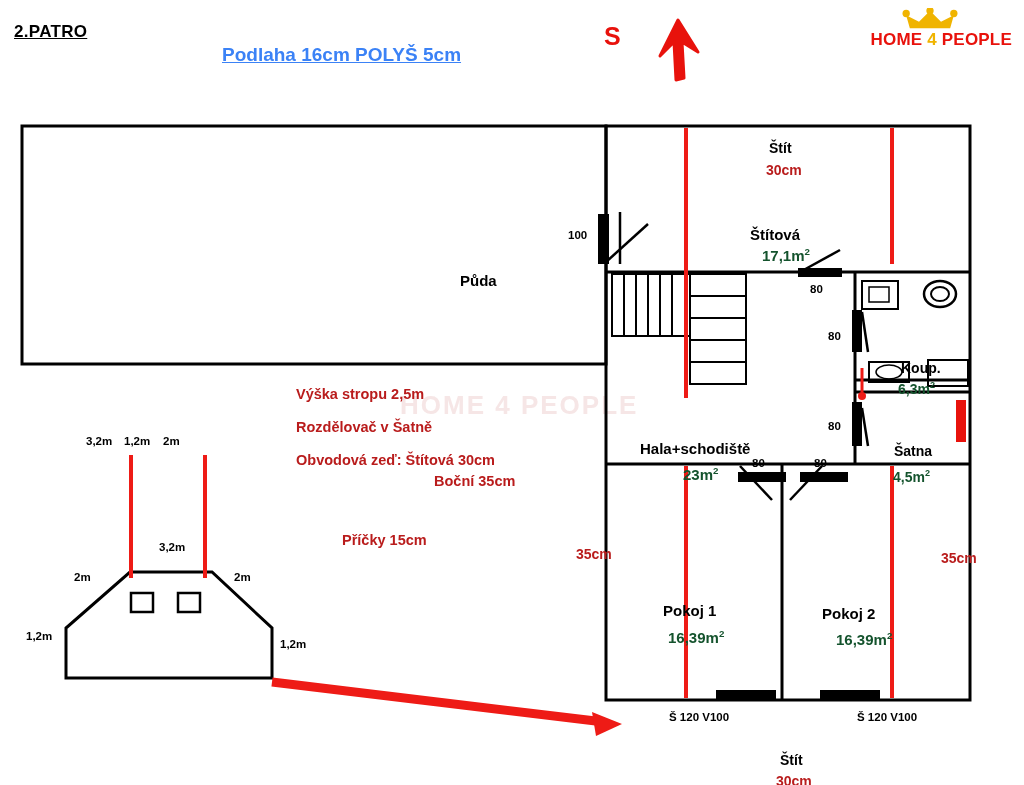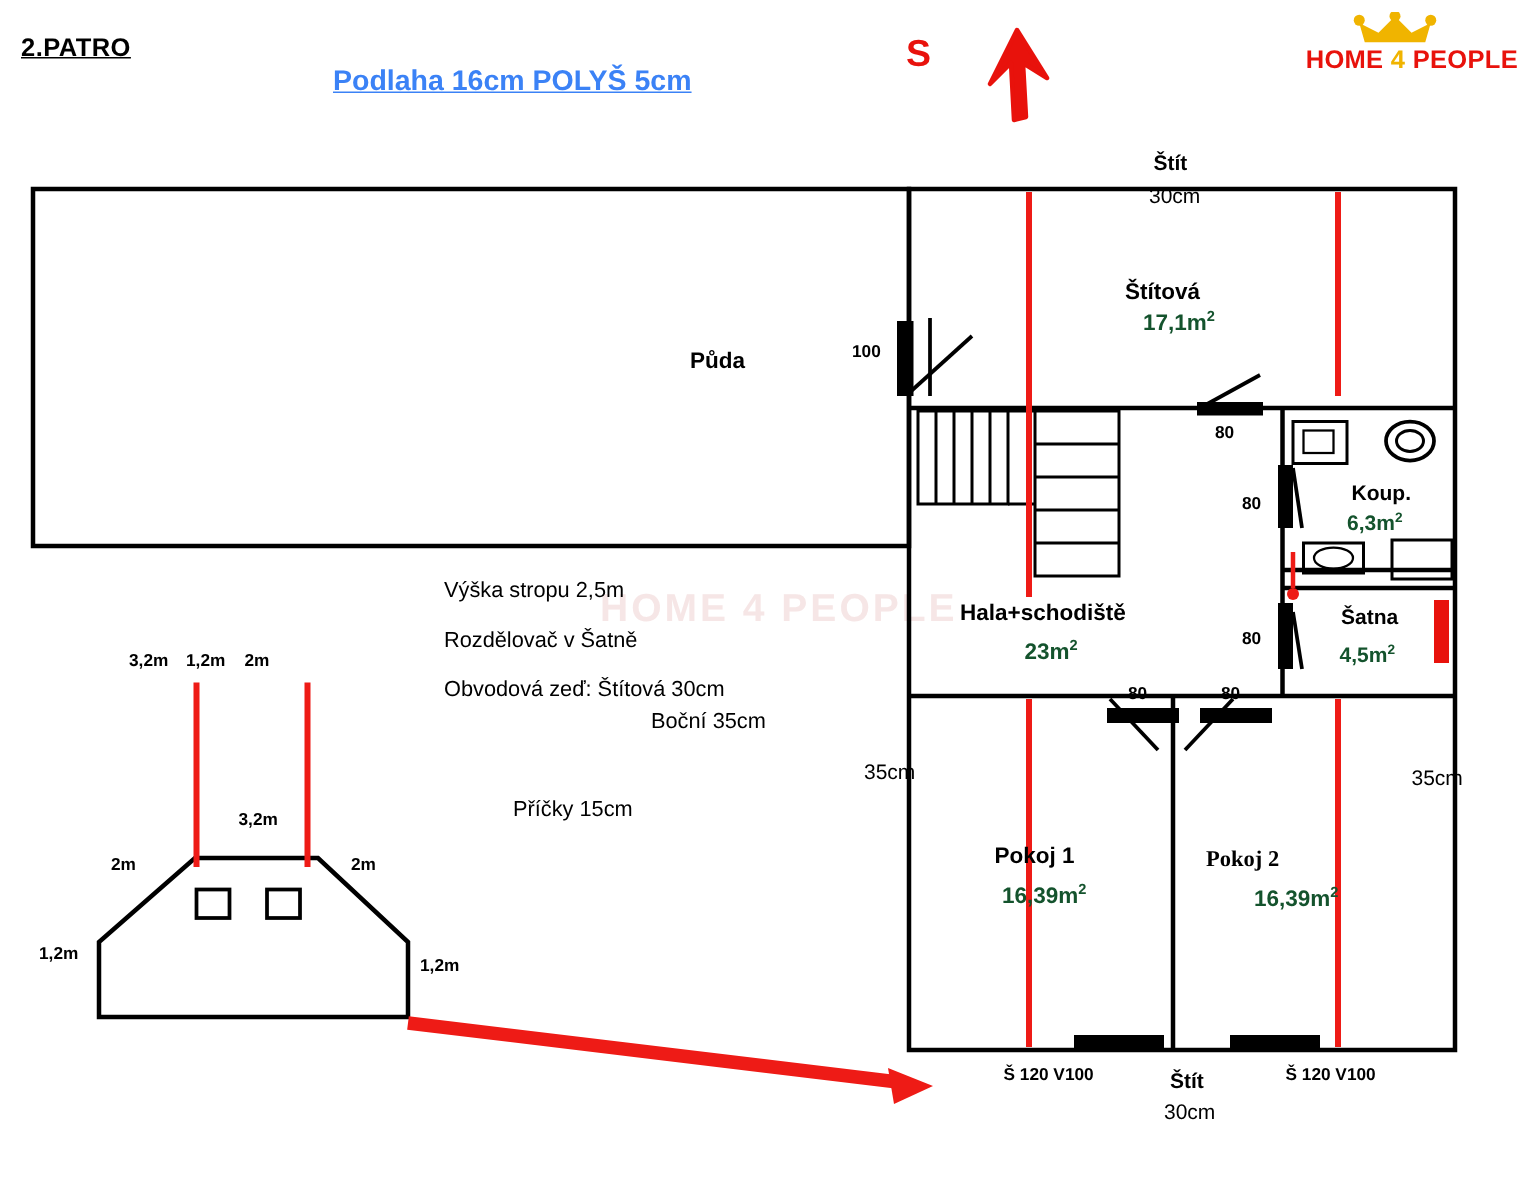--- a/index.html
+++ b/index.html
@@ -5,36 +5,36 @@
   html,body{margin:0;padding:0;}
   body{
     width:1024px;height:785px;
     background:#ffffff;
     font-family:"Liberation Sans", sans-serif;
     position:relative;
     overflow:hidden;
   }
   .abs{position:absolute;}
   .blk{color:#000;font-weight:bold;}
-  .red{color:#000000;font-weight:normal;}
+  .red{color:#b91c1c;font-weight:bold;}
   .blue{color:#14532d;font-weight:bold;}
   #title{left:14px;top:22px;font-size:17px;font-weight:bold;color:#000;text-decoration:underline;letter-spacing:.3px;}
   #floor-note{left:222px;top:44px;font-size:19px;color:#3b82f6;font-weight:bold;text-decoration:underline;}
   
   #logo{right:12px;top:8px;text-align:center;}
   #logo .crown{display:block;height:22px;}
   #logo .brand{font-size:17px;font-weight:bold;color:#e8120c;letter-spacing:.2px;}
   #logo .brand .four{color:#f0b400;}
   
   #north-label{left:604px;top:22px;font-size:25px;font-weight:bold;color:#e8120c;}
   #north-arrow{left:648px;top:12px;}
   
   #watermark{left:400px;top:390px;font-size:26px;font-weight:bold;color:#f3dede;letter-spacing:2px;opacity:.75;}
   .note{font-size:14.5px;}
-  .lbl{font-size:13.5px;}
+  .lbl{font-size:13.5px;margin-top:40px;}
   .sm{font-size:11.5px;}
 </style>
 </head>
 <body>
 
 <div class="abs" id="title">2.PATRO</div>
 <div class="abs" id="floor-note">Podlaha 16cm POLYŠ 5cm</div>
 
 <div class="abs" id="north-label">S</div>
 <svg class="abs" id="north-arrow" width="60" height="70" viewBox="0 0 60 70">
@@ -146,21 +146,21 @@
 
 <div class="abs blk lbl" style="left:894px;top:403px;font-size:14px;">Šatna</div>
 <div class="abs blue lbl" style="left:893px;top:428px;font-size:14px;">4,5m<sup style="font-size:.65em">2</sup></div>
 
 <div class="abs blk lbl" style="left:640px;top:400px;font-size:15px;">Hala+schodiště</div>
 <div class="abs blue lbl" style="left:683px;top:425px;font-size:15px;">23m<sup style="font-size:.65em">2</sup></div>
 
 <div class="abs blk lbl" style="left:663px;top:562px;font-size:15px;">Pokoj 1</div>
 <div class="abs blue lbl" style="left:668px;top:588px;font-size:15px;">16,39m<sup style="font-size:.65em">2</sup></div>
 
-<div class="abs blk lbl" style="left:804px;top:565px;font-size:15px;font-family:Liberation Serif, serif;">Pokoj 2</div>
+<div class="abs blk lbl" style="left:822px;top:565px;font-size:15px;">Pokoj 2</div>
 <div class="abs blue lbl" style="left:836px;top:590px;font-size:15px;">16,39m<sup style="font-size:.65em">2</sup></div>
 
 <div class="abs blk lbl" style="left:769px;top:100px;font-size:14px;">Štít</div>
 <div class="abs red lbl" style="left:766px;top:122px;font-size:14px;">30cm</div>
 <div class="abs blk lbl" style="left:780px;top:712px;font-size:14px;">Štít</div>
 <div class="abs red lbl" style="left:776px;top:733px;font-size:14px;">30cm</div>
 <div class="abs red lbl" style="left:576px;top:506px;font-size:14px;">35cm</div>
 <div class="abs red lbl" style="left:941px;top:510px;font-size:14px;">35cm</div>
 
 <div class="abs blk sm" style="left:568px;top:229px;">100</div>

